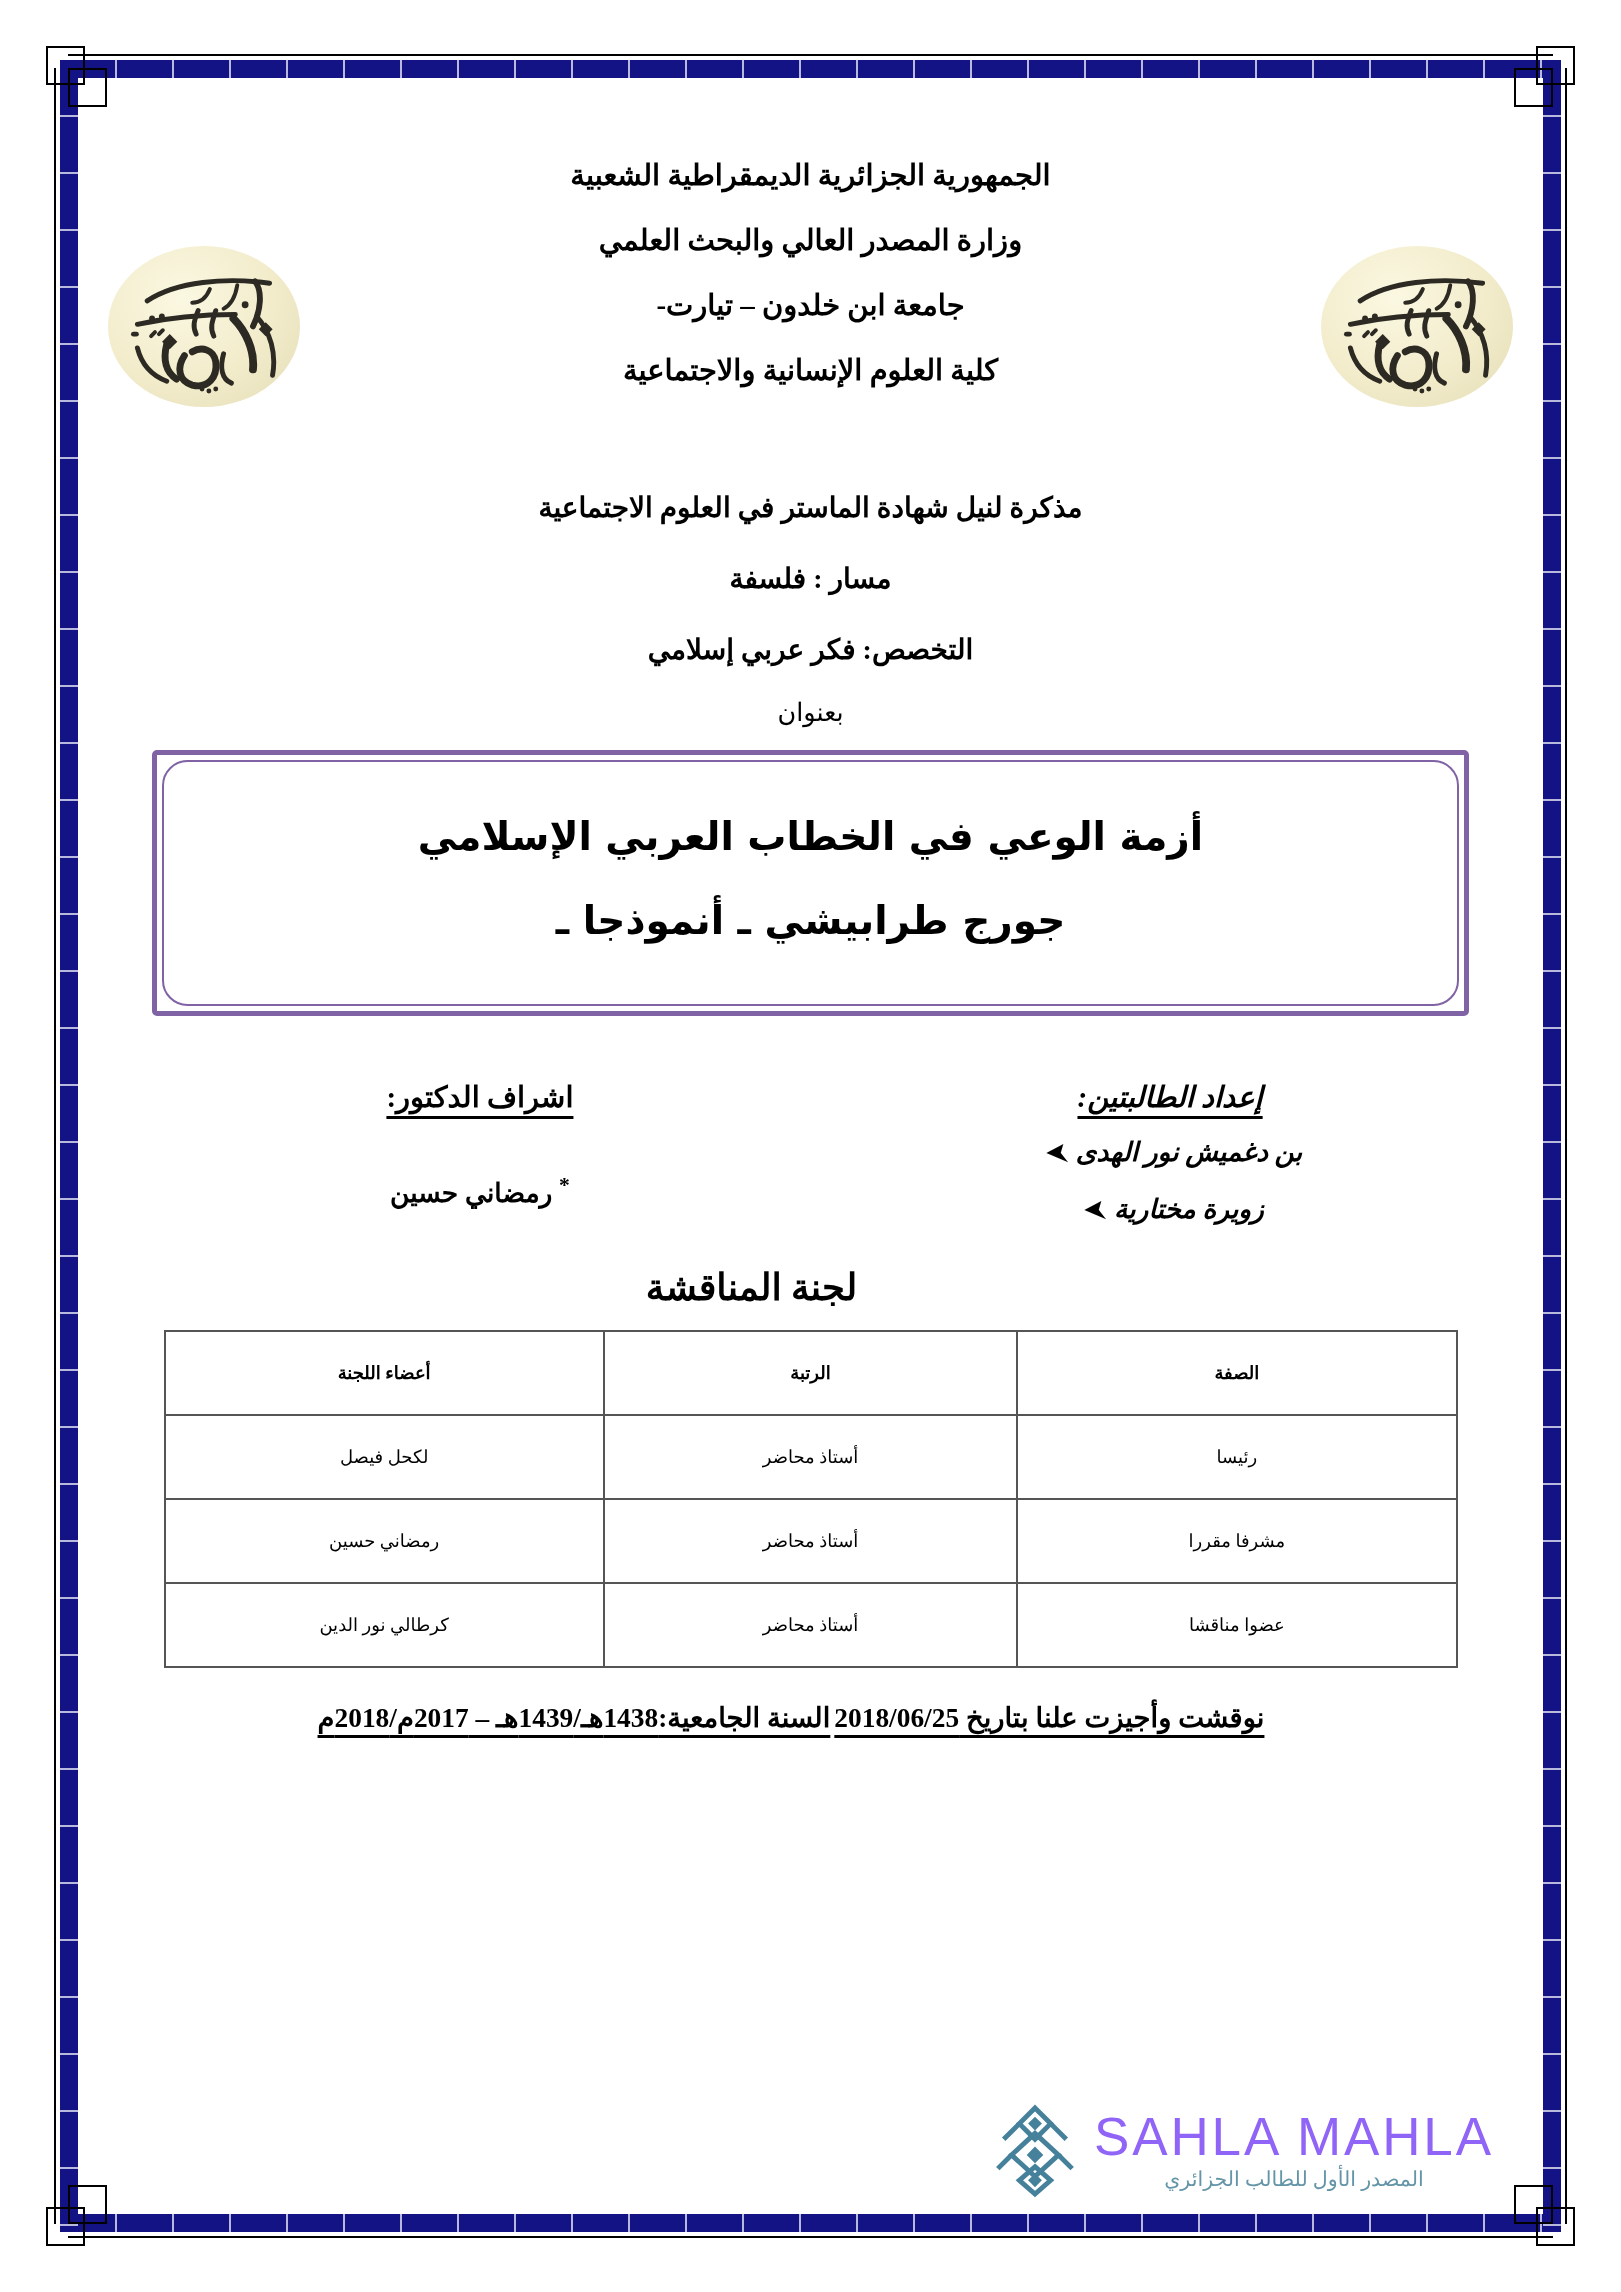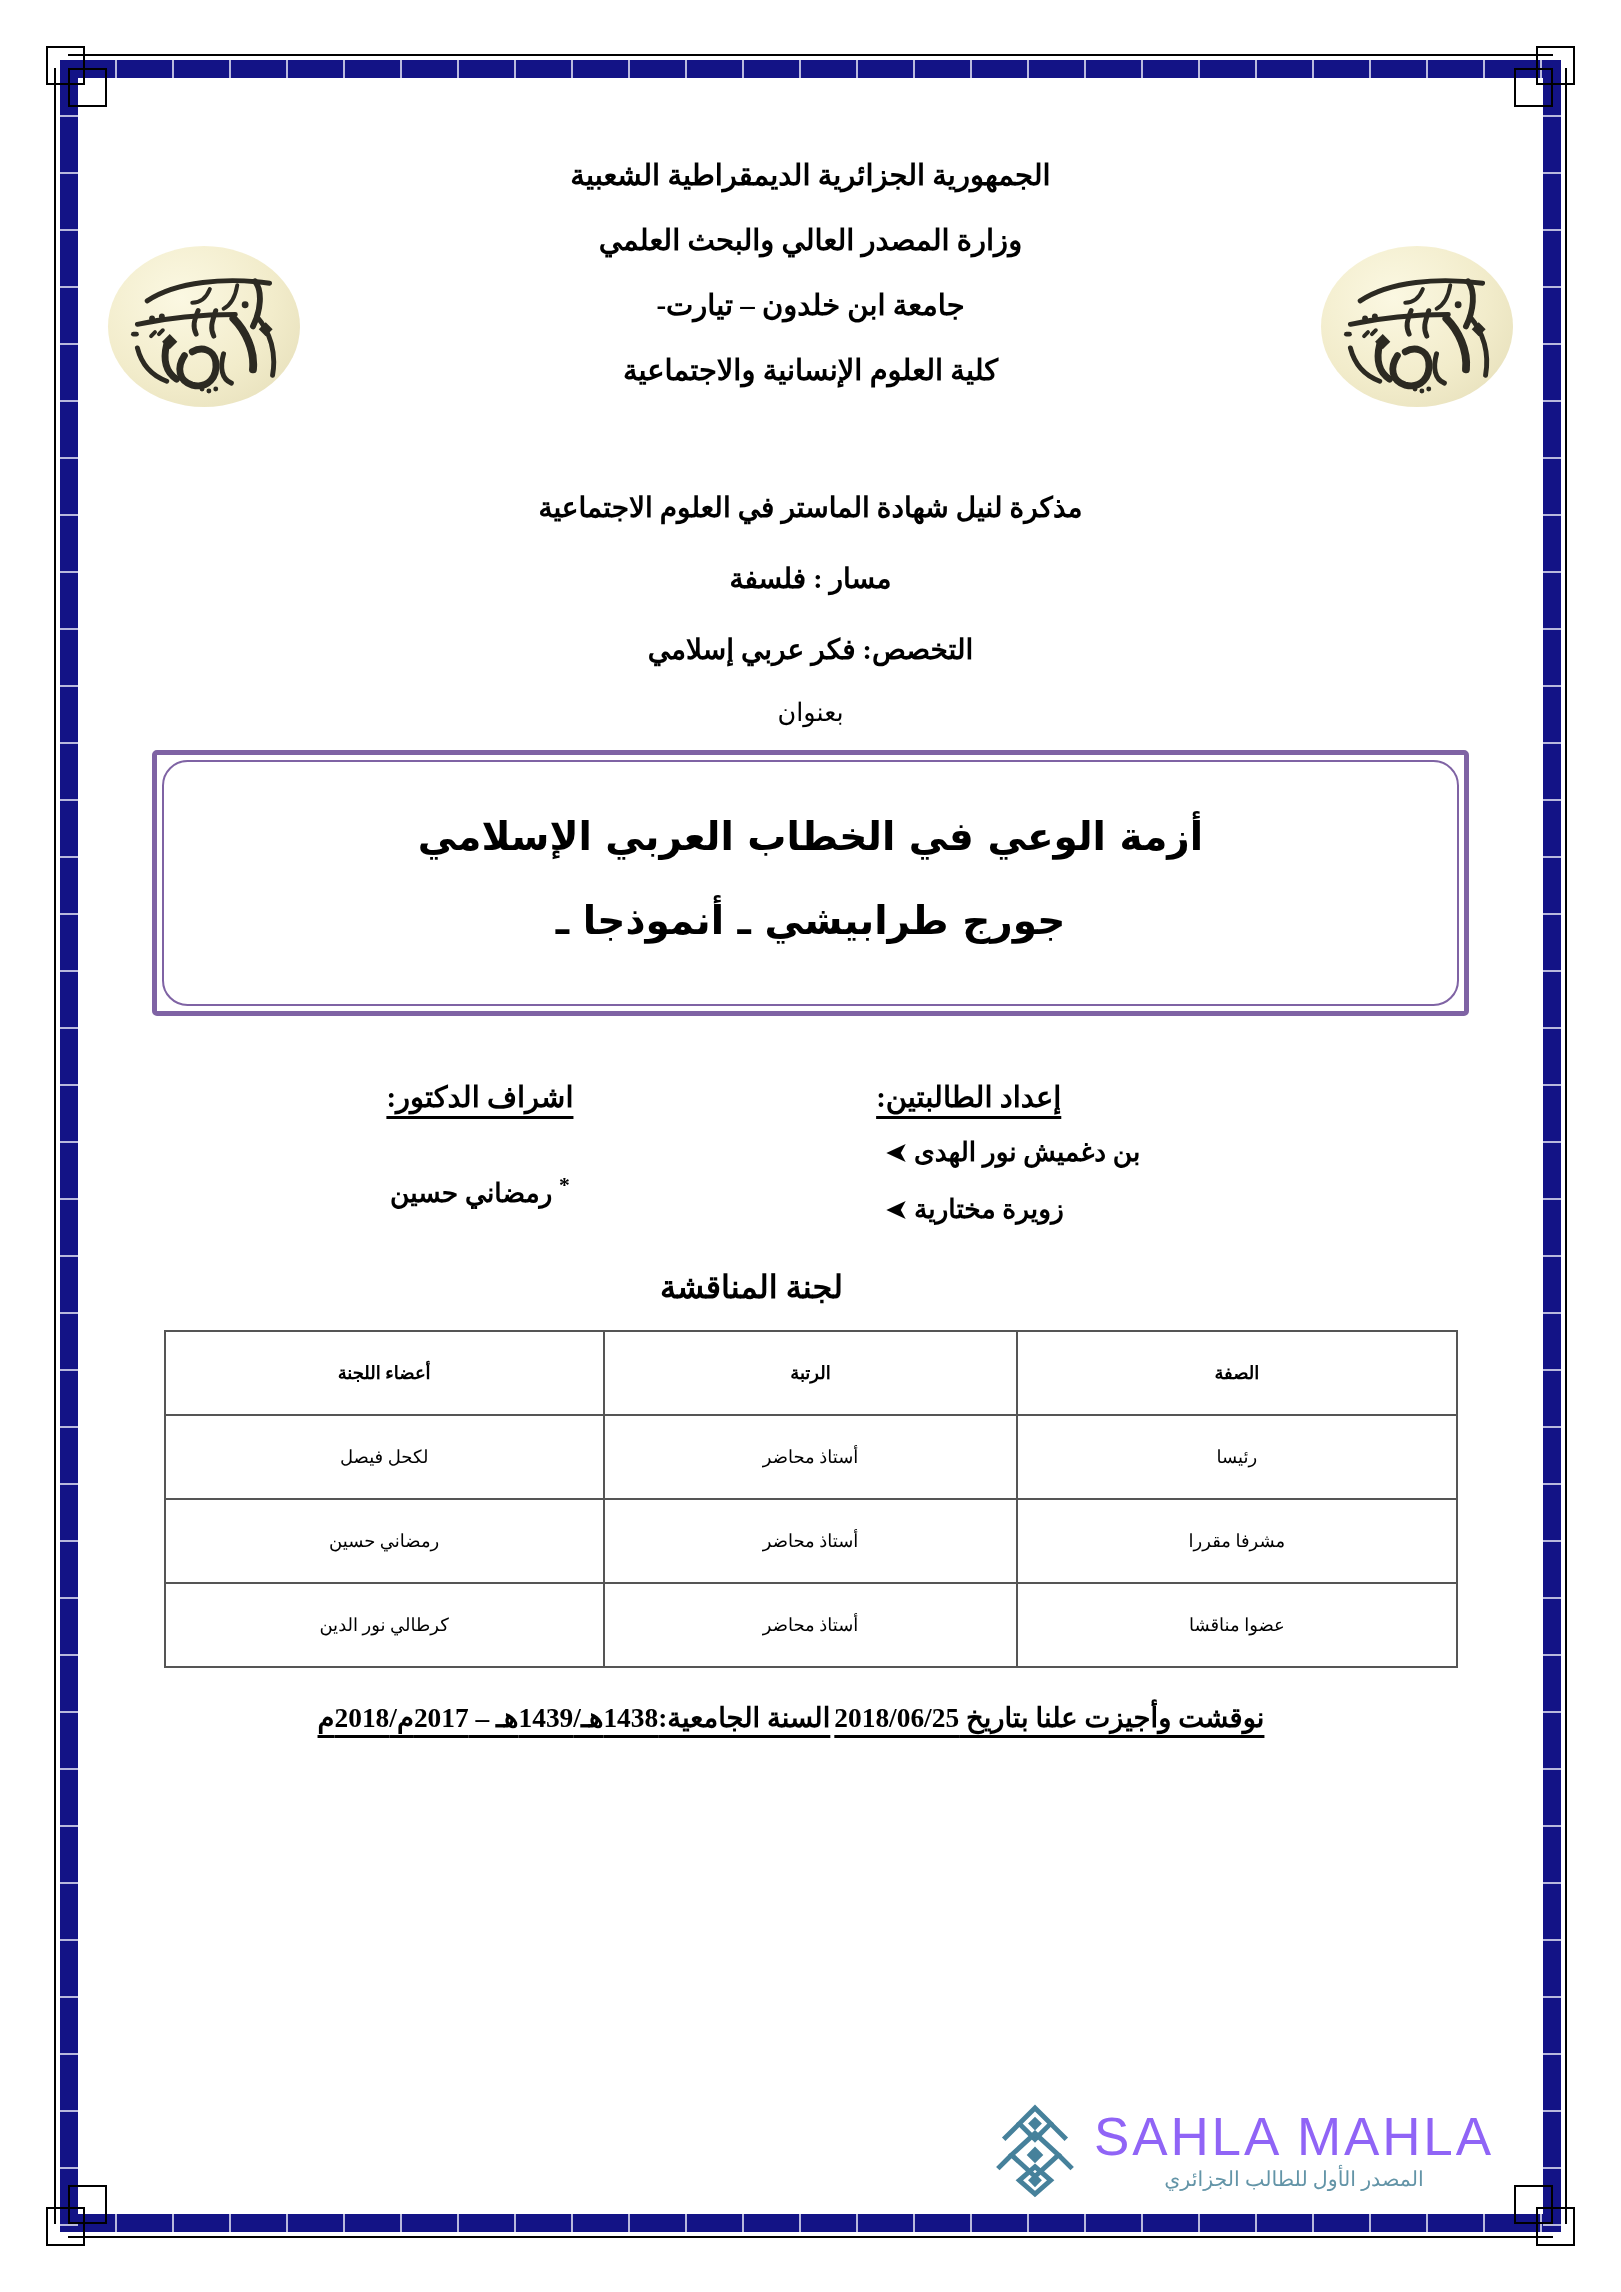--- a/index.html
+++ b/index.html
@@ -157,21 +157,21 @@
 
   
   .people {
     display: flex;
     flex-direction: row;
     justify-content: space-between;
     margin-top: 55px;
     padding: 0 59px 0 88px;
   }
   .people-col { width: 46%; }
-  .people-col.right-col { text-align: left; }
+  .people-col.right-col { text-align: center; font-style: italic; }
   .people-col.left-col  { text-align: center; }
 
   .people-head {
     font-weight: bold;
     font-size: 29px;
     text-decoration: underline;
     text-underline-offset: 8.8px;
     text-decoration-thickness: 2.9px;
     line-height: 53px;
     display: inline-block;
@@ -188,21 +188,21 @@
     margin-left: 9.8px;
     transform: scaleX(-1);
   }
   .sup-star { font-size: 21.6px; vertical-align: super; }
   .sup-name { margin-top: 33px; }
 
   
   .committee-title {
     text-align: center;
     font-weight: bold;
-    font-size: 32px;
+    font-size: 37px;
     margin-top: 25.5px;
     margin-right: 118px;
     line-height: 49px;
   }
   table.committee {
     margin: 17.6px auto 0 auto;
     width: 1294px;
     border-collapse: collapse;
     table-layout: fixed;
   }

